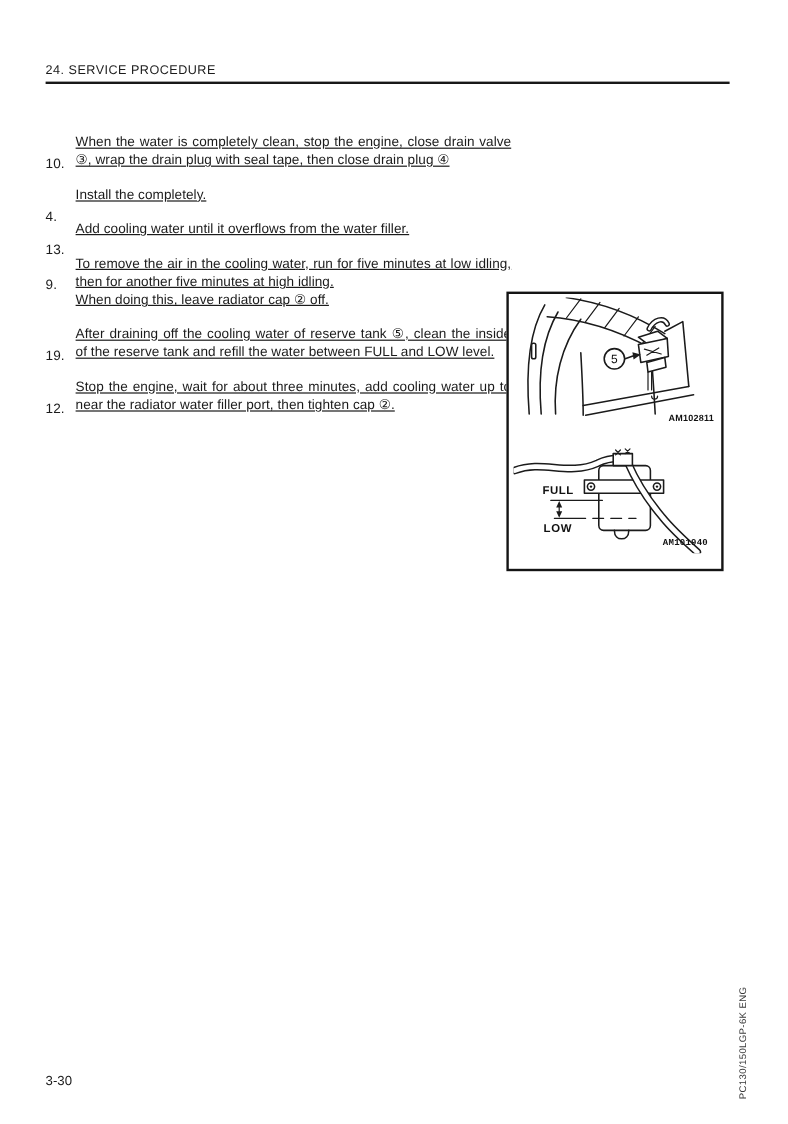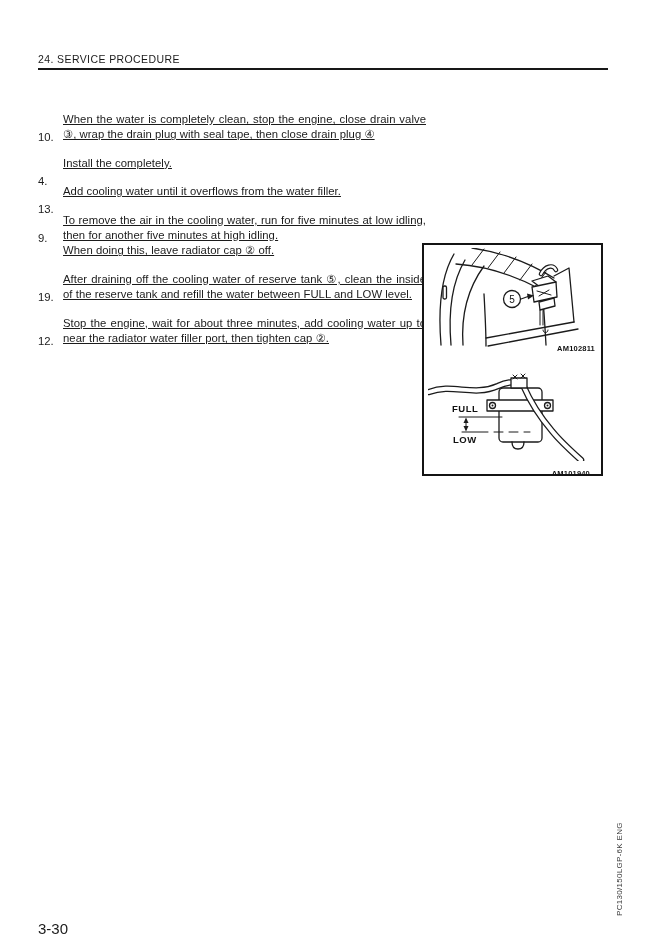--- a/index.html
+++ b/index.html
@@ -13,22 +13,22 @@
   .steps{position:absolute;left:38px;top:112px;width:388px;}
   .step{position:relative;padding-left:25px;margin-bottom:13px;font-size:11.3px;line-height:15.4px;}
   .step-num{position:absolute;left:0;top:18px;}
   .step-line{text-align:justify;letter-spacing:.05px;text-decoration:underline;}
   .figure-panel{position:absolute;left:422px;top:243px;width:181px;height:233px;border:2px solid #141414;box-sizing:border-box;background:#fff;}
   .fig-svg{position:absolute;}
   .fig1{left:4px;top:3px;}
   .fig2{left:4px;top:128px;}
   .fig-code{position:absolute;font-size:7.5px;font-weight:bold;letter-spacing:.2px;color:#111;}
   .code1{right:6px;top:99px;}
-  .code2{right:11px;top:224px;}
-  .page-number{position:absolute;left:38px;top:920px;font-size:15px;}
+  .code2{right:11px;top:204px;font-family:Liberation Mono, monospace;}
+  .page-number{position:absolute;left:38px;top:895px;font-size:11px;}
   .side-text{
     position:absolute;left:615px;top:916px;transform:rotate(-90deg);transform-origin:0 0;
     font-size:8px;color:#3a3a3a;letter-spacing:.3px;white-space:nowrap;
   }
   .ln{stroke:#1b1b1b;stroke-width:1.3;fill:none;stroke-linecap:round;stroke-linejoin:round;}
   .ln-thin{stroke:#1b1b1b;stroke-width:1;fill:none;stroke-linecap:round;}
   .tube-o{stroke:#1b1b1b;stroke-width:6.5;fill:none;stroke-linecap:round;}
   .tube-i{stroke:#ffffff;stroke-width:4;fill:none;stroke-linecap:round;}
   .wire-o{stroke:#1b1b1b;stroke-width:4.6;fill:none;stroke-linecap:round;}
   .wire-i{stroke:#ffffff;stroke-width:2.2;fill:none;stroke-linecap:round;}

